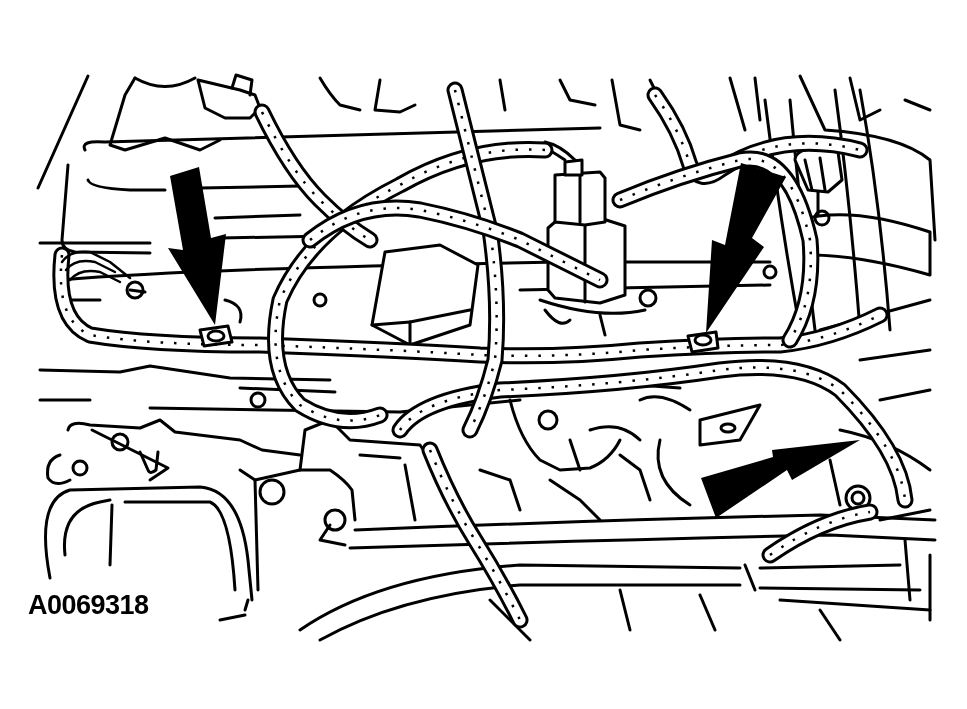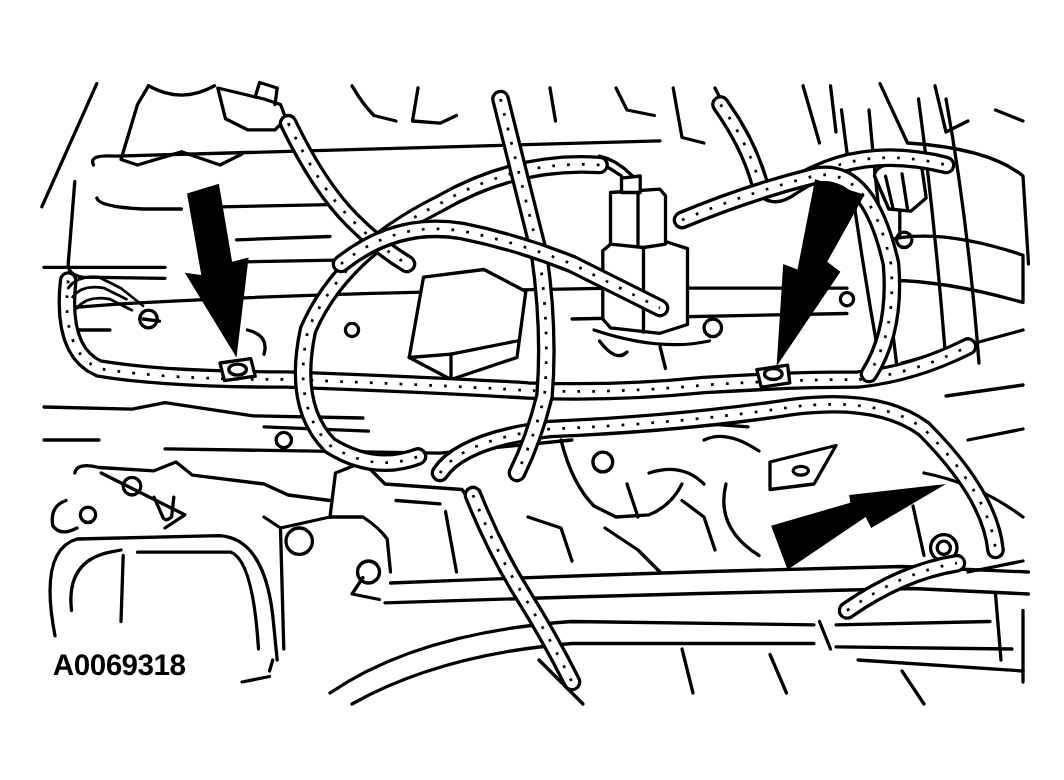--- a/index.html
+++ b/index.html
@@ -6,21 +6,21 @@
   body { width: 967px; height: 709px; overflow: hidden; position: relative; font-family: "Liberation Sans", sans-serif; }
   #canvas { position: absolute; left: 0; top: 0; width: 967px; height: 709px; }
   .ln { fill: none; stroke: #000; stroke-width: 3; stroke-linecap: round; stroke-linejoin: round; }
   .ln2 { fill: none; stroke: #000; stroke-width: 2.5; stroke-linecap: round; stroke-linejoin: round; }
   .harness { fill: none; stroke: #000; stroke-width: 17; stroke-linecap: round; stroke-linejoin: round; }
   .harness-in { fill: none; stroke: #fff; stroke-width: 11; stroke-linecap: round; stroke-linejoin: round; }
   .harness-tick { fill: none; stroke: #000; stroke-width: 2.5; stroke-dasharray: 2.5 11; }
   .solid { fill: #000; stroke: none; }
   .wfill { fill: #fff; stroke: #000; stroke-width: 3; stroke-linejoin: round; }
   #figure-id {
-    position: absolute; left: 48px; top: 592px;
+    position: absolute; left: 28px; top: 592px;
     font-family: "Liberation Sans", sans-serif; font-weight: bold;
     font-size: 27px; color: #000; letter-spacing: -0.5px; line-height: 1;
   }
 </style>
 </head>
 <body>
 
 <svg id="canvas" viewBox="0 0 967 709" xmlns="http://www.w3.org/2000/svg">
 
   <g>

